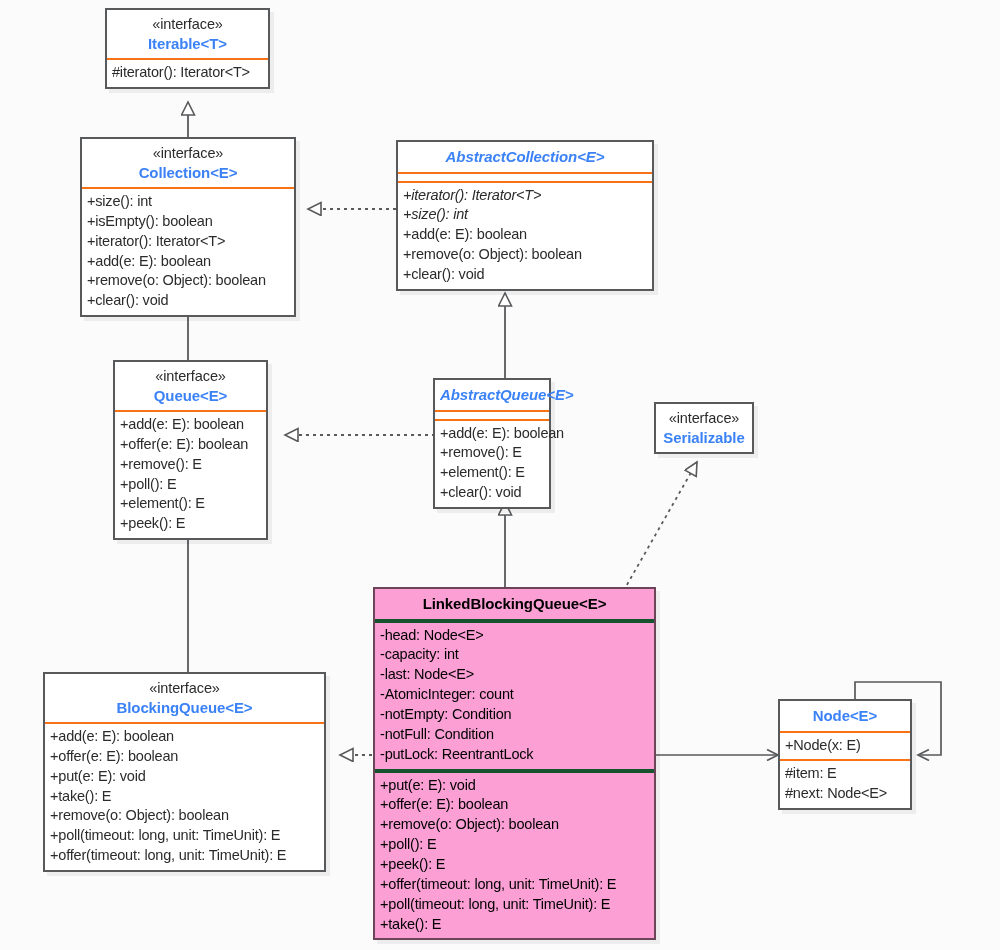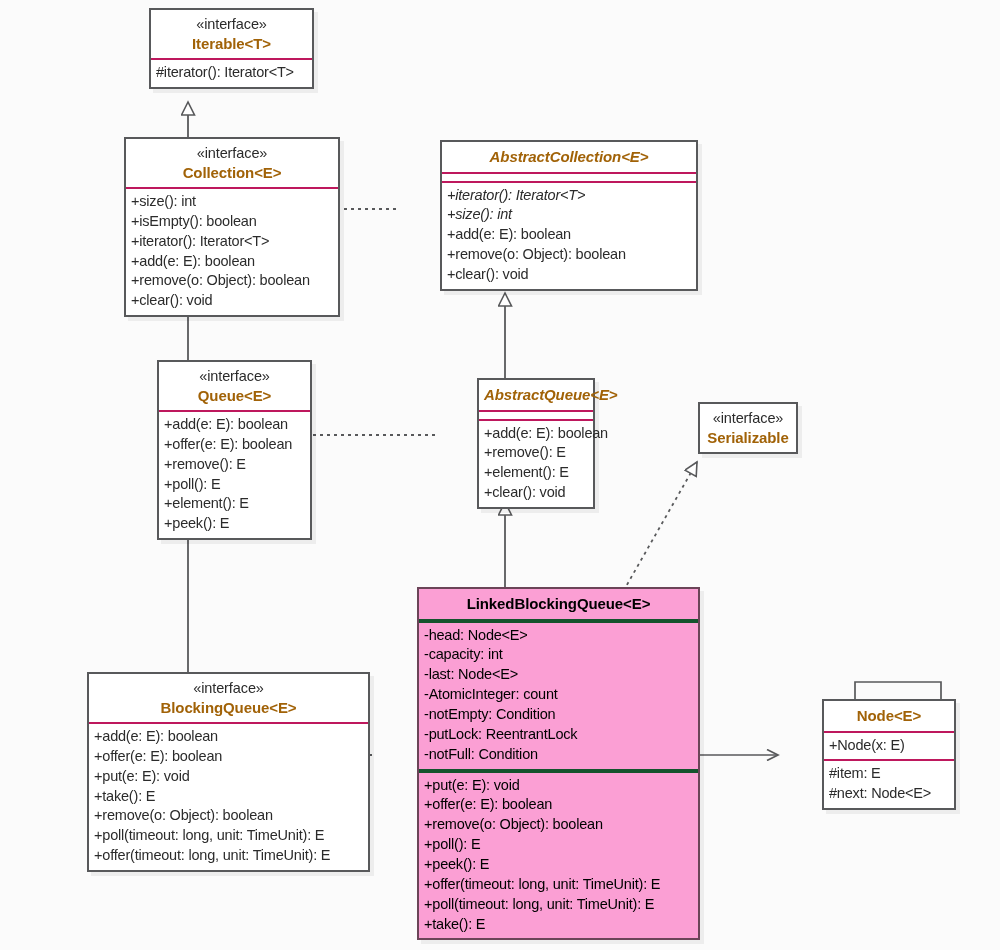--- a/index.html
+++ b/index.html
@@ -23,32 +23,31 @@
     height: 950px;
     pointer-events: none;
   }
   .uml-class {
     position: absolute;
     background: #ffffff;
     border: 2px solid #58595b;
     box-sizing: border-box;
     box-shadow: 4px 4px 0 rgba(0,0,0,0.055);
     z-index: 2;
-    margin-left: 44px;
   }
   .uml-class.pink {
     background: #fb9fd4;
     border-color: #6b4458;
   }
   .compartment {
     box-sizing: border-box;
     padding: 3px 5px 4px 5px;
   }
   .compartment + .compartment {
-    border-top: 2px solid #be185d;
+    border-top: 2px solid #f97316;
   }
   .pink .compartment + .compartment {
     border-top: 4px solid #14532d;
   }
   .compartment.empty {
     padding: 0;
     height: 9px;
   }
   .c-header {
     text-align: center;
@@ -57,21 +56,21 @@
   }
   .stereotype {
     font-size: 14.5px;
     color: #2b2b2b;
     line-height: 1.28;
     letter-spacing: -0.1px;
   }
   .cname {
     font-size: 15px;
     font-weight: bold;
-    color: #a16207;
+    color: #3b82f6;
     line-height: 1.3;
     letter-spacing: -0.1px;
   }
   .cname.abstract {
     font-style: italic;
   }
   .member {
     font-size: 14.5px;
     color: #2b2b2b;
     line-height: 1.37;
@@ -238,22 +237,22 @@
   <div class="uml-class pink" style="left:373px; top:587px; width:283px;">
     <div class="compartment c-header">
       <div class="cname">LinkedBlockingQueue&lt;E&gt;</div>
     </div>
     <div class="compartment">
       <div class="member">-head: Node&lt;E&gt;</div>
       <div class="member">-capacity: int</div>
       <div class="member">-last: Node&lt;E&gt;</div>
       <div class="member">-AtomicInteger: count</div>
       <div class="member">-notEmpty: Condition</div>
+      <div class="member">-notFull: Condition</div>
       <div class="member">-putLock: ReentrantLock</div>
-      <div class="member">-notFull: Condition</div>
     </div>
     <div class="compartment">
       <div class="member">+put(e: E): void</div>
       <div class="member">+offer(e: E): boolean</div>
       <div class="member">+remove(o: Object): boolean</div>
       <div class="member">+poll(): E</div>
       <div class="member">+peek(): E</div>
       <div class="member">+offer(timeout: long, unit: TimeUnit): E</div>
       <div class="member">+poll(timeout: long, unit: TimeUnit): E</div>
       <div class="member">+take(): E</div>

